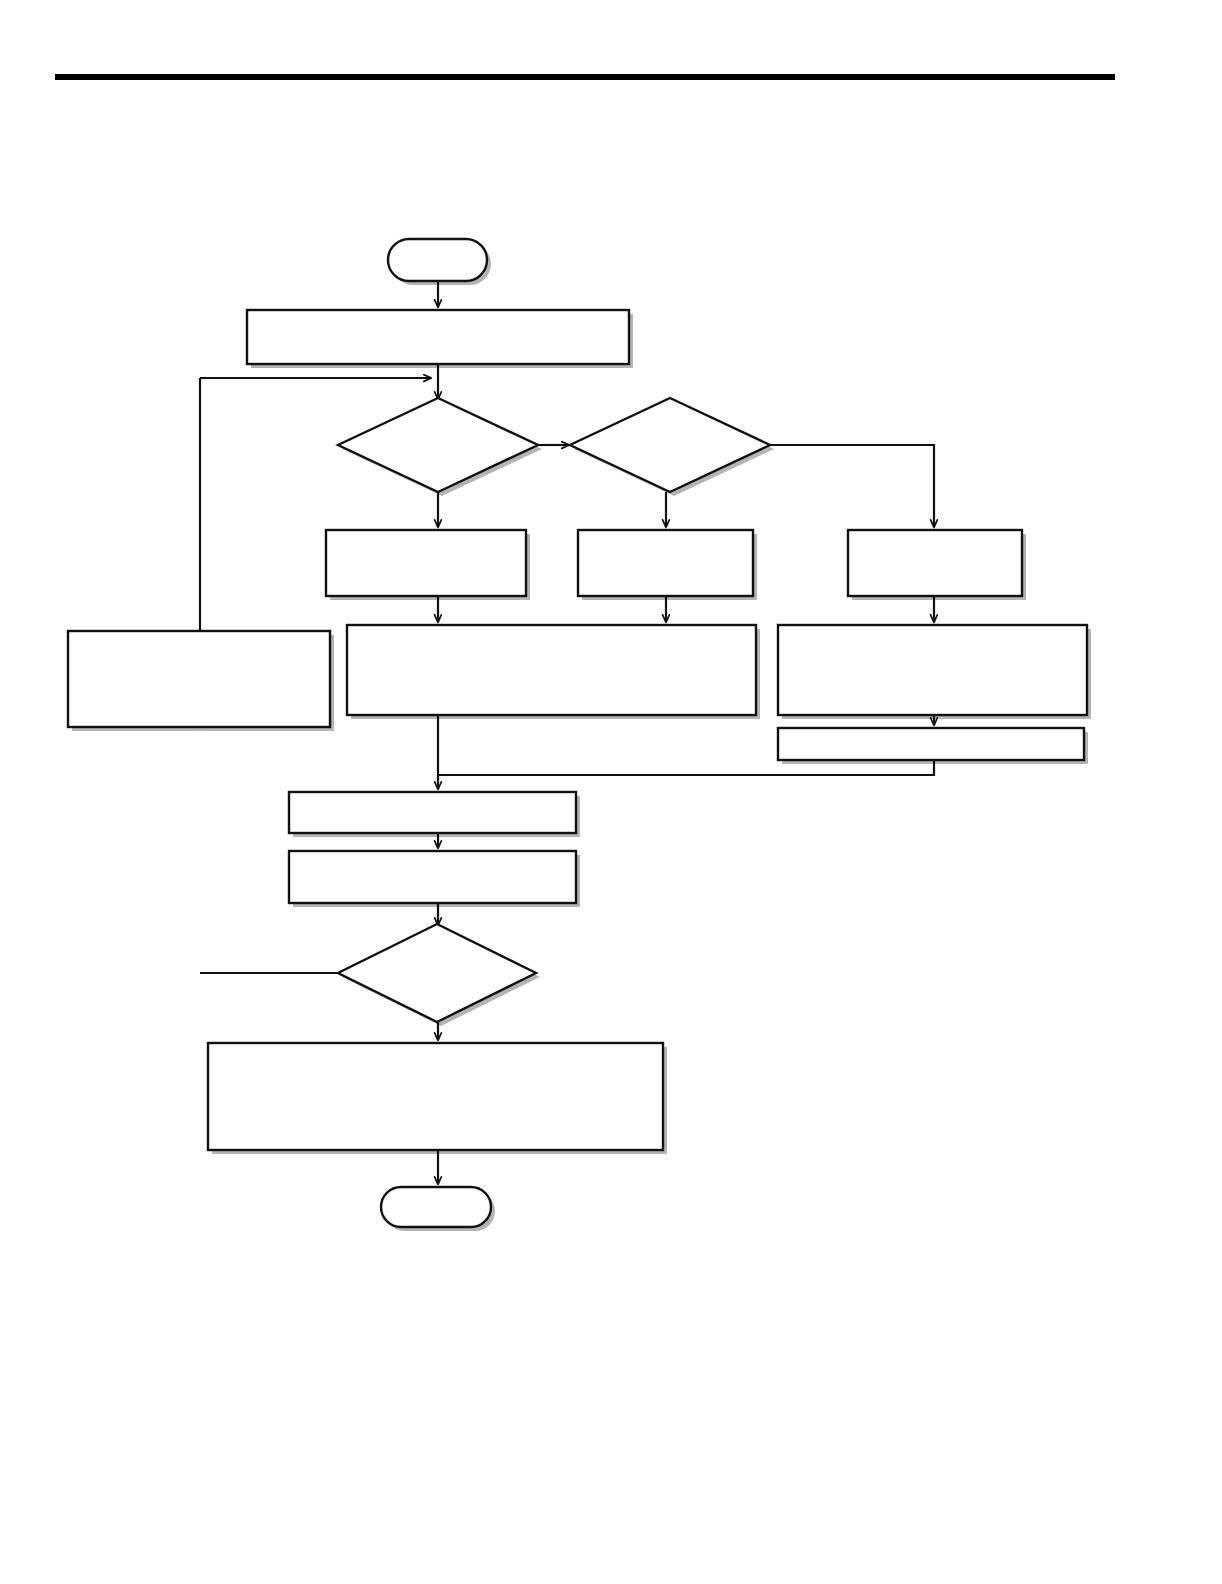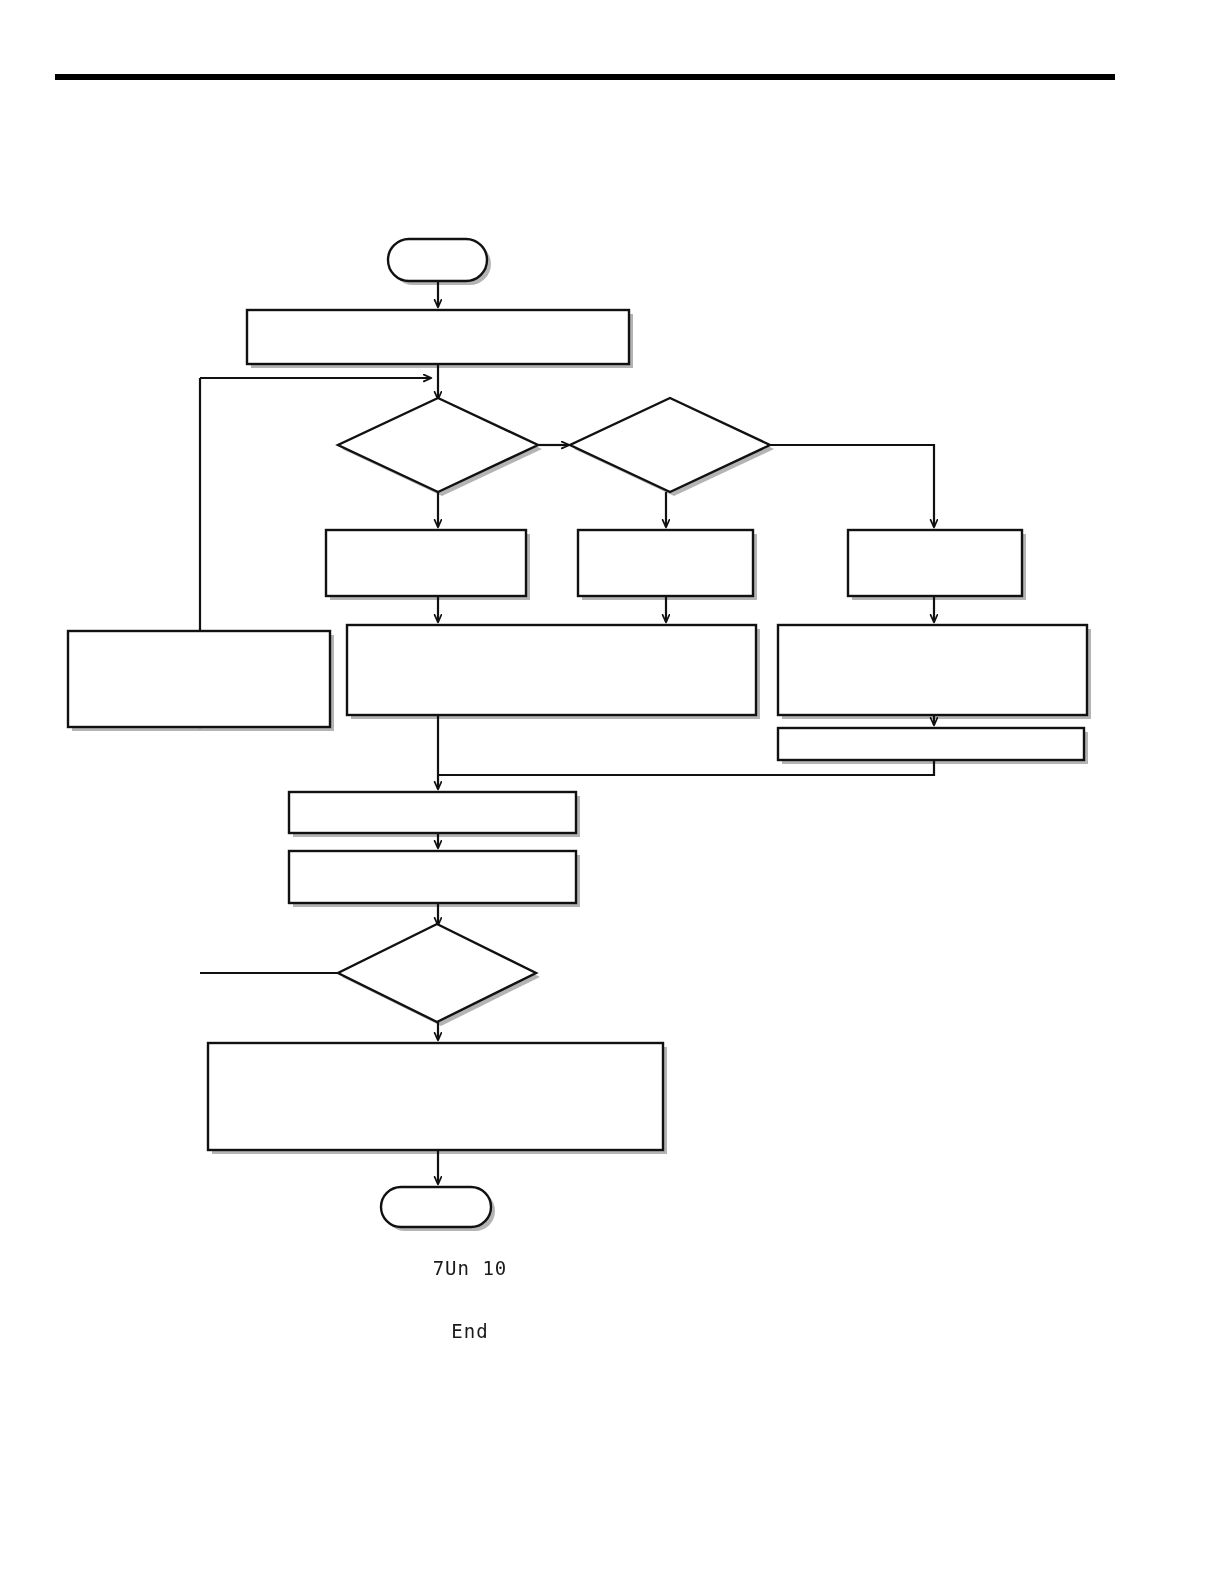--- a/index.html
+++ b/index.html
@@ -151,18 +151,14 @@
       <rect x="289" y="851" width="287" height="52"></rect>
 
       <polygon points="437,924 536,973 437,1022 338,973"></polygon>
 
       <rect x="208" y="1043" width="455" height="107"></rect>
 
       <rect x="381" y="1187" width="110" height="40" rx="20"></rect>
     </g>
   </svg>
 
-  <div class="caption">
-    <span class="cap-line">7Un 10</span>
-    <span class="cap-line">End</span>
-  </div>
 
 </div>
 
 </body></html>

